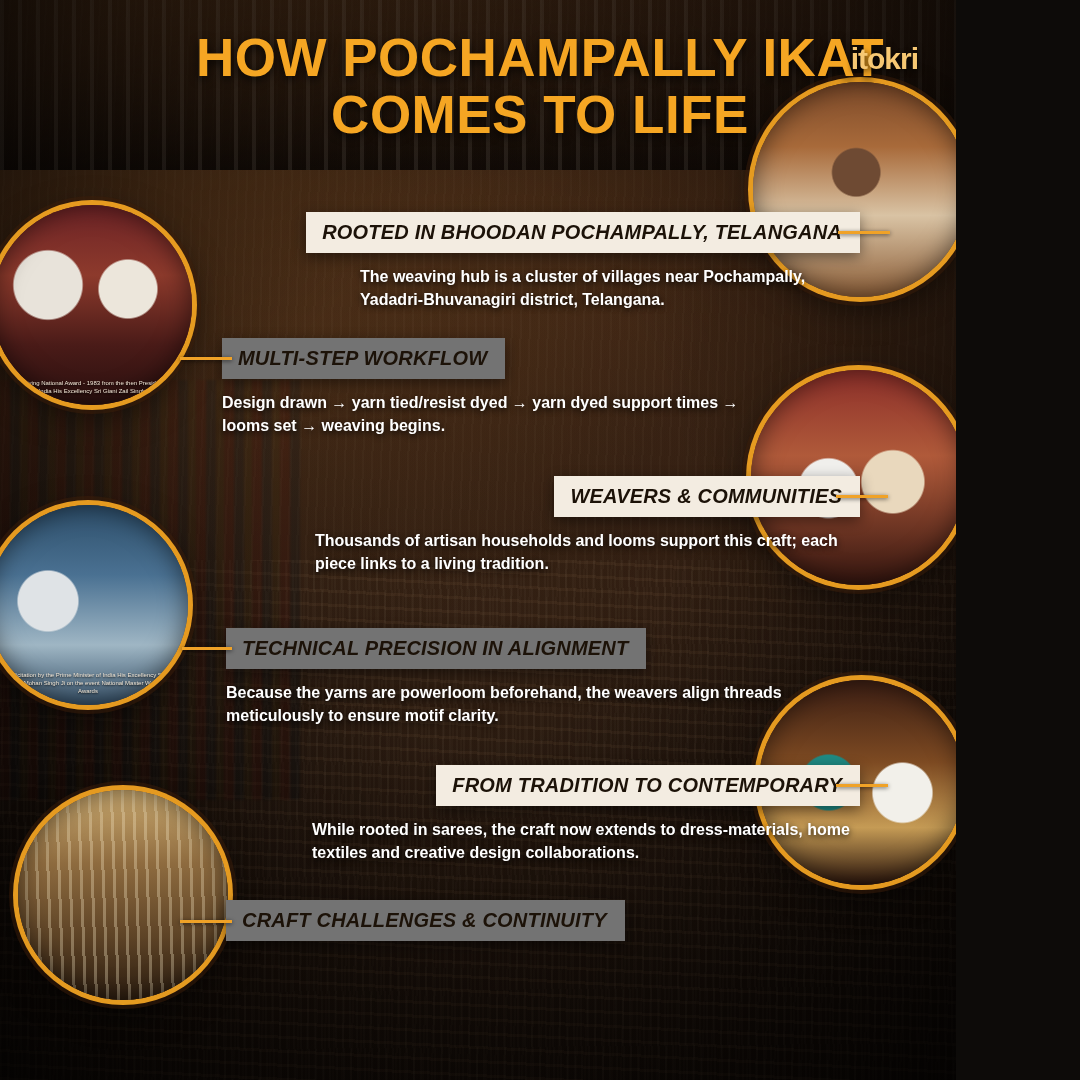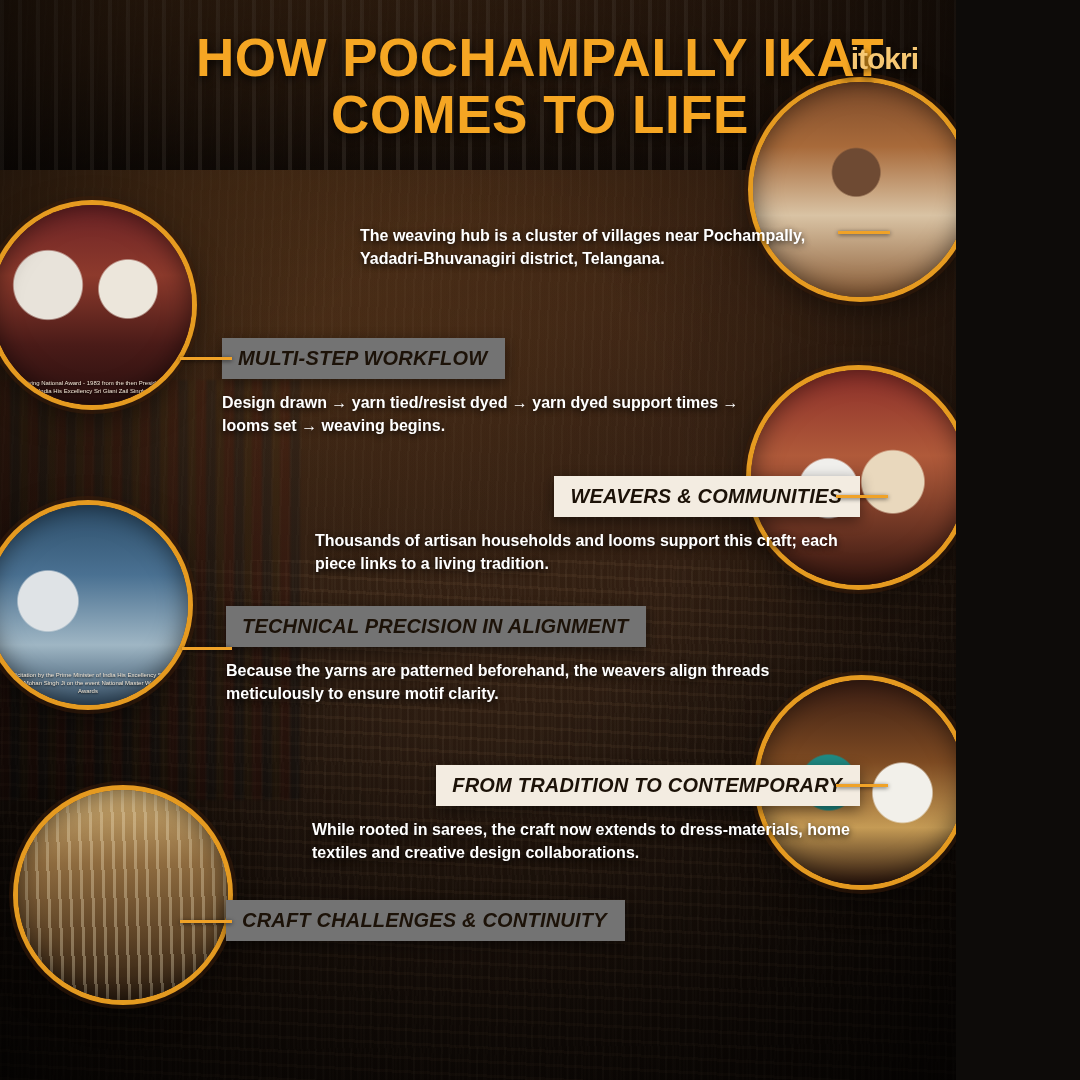--- a/index.html
+++ b/index.html
@@ -236,21 +236,21 @@
   #step-1 .step-body { margin-left: auto; max-width: 500px; }
   #conn-1 { left: 838px; top: 231px; width: 52px; }
 
   #step-2 { left: 222px; top: 338px; width: 520px; }
   #conn-2 { left: 180px; top: 357px; width: 52px; }
 
   #step-3 { left: 300px; top: 476px; width: 560px; }
   #step-3 .step-body { margin-left: auto; max-width: 545px; }
   #conn-3 { left: 836px; top: 495px; width: 52px; }
 
-  #step-4 { left: 226px; top: 606px; width: 600px; }
+  #step-4 { left: 226px; top: 628px; width: 600px; }
   #conn-4 { left: 182px; top: 647px; width: 50px; }
 
   #step-5 { left: 300px; top: 765px; width: 560px; }
   #step-5 .step-body { margin-left: auto; max-width: 548px; }
   #conn-5 { left: 836px; top: 784px; width: 52px; }
 
   #step-6 { left: 226px; top: 900px; width: 600px; }
   #conn-6 { left: 180px; top: 920px; width: 52px; }
 
   .step-right-head { text-align: right; }
@@ -296,39 +296,40 @@
 
   <div class="photo-bubble" id="bubble-president-award">
     <div class="ph-inner"></div>
   </div>
 
   <div class="photo-bubble" id="bubble-loom-weaving">
     <div class="ph-inner"></div>
   </div>
 
   <div class="step step-right-head" id="step-1">
+    <div class="step-head head-cream">ROOTED IN BHOODAN POCHAMPALLY, TELANGANA</div>
     <div class="step-body align-right">The weaving hub is a cluster of villages near Pochampally, Yadadri-Bhuvanagiri district, Telangana.</div>
   </div>
   <div class="connector" id="conn-1"></div>
 
   <div class="step" id="step-2">
     <div class="step-head head-amber">MULTI-STEP WORKFLOW</div>
     <div class="step-body align-left">Design drawn → yarn tied/resist dyed → yarn dyed support times → looms set → weaving begins.</div>
   </div>
   <div class="connector" id="conn-2"></div>
 
   <div class="step step-right-head" id="step-3">
     <div class="step-head head-cream">WEAVERS &amp; COMMUNITIES</div>
     <div class="step-body align-right">Thousands of artisan households and looms support this craft; each piece links to a living tradition.</div>
   </div>
   <div class="connector" id="conn-3"></div>
 
   <div class="step" id="step-4">
     <div class="step-head head-amber">TECHNICAL PRECISION IN ALIGNMENT</div>
-    <div class="step-body align-left">Because the yarns are patterned beforehand, the weavers align threads meticulously to ensure motif clarity.</div>
+    <div class="step-body align-left">Because the yarns are powerloom beforehand, the weavers align threads meticulously to ensure motif clarity.</div>
   </div>
   <div class="connector" id="conn-4"></div>
 
   <div class="step step-right-head" id="step-5">
     <div class="step-head head-cream">FROM TRADITION TO CONTEMPORARY</div>
     <div class="step-body align-right">While rooted in sarees, the craft now extends to dress-materials, home textiles and creative design collaborations.</div>
   </div>
   <div class="connector" id="conn-5"></div>
 
   <div class="step" id="step-6">

